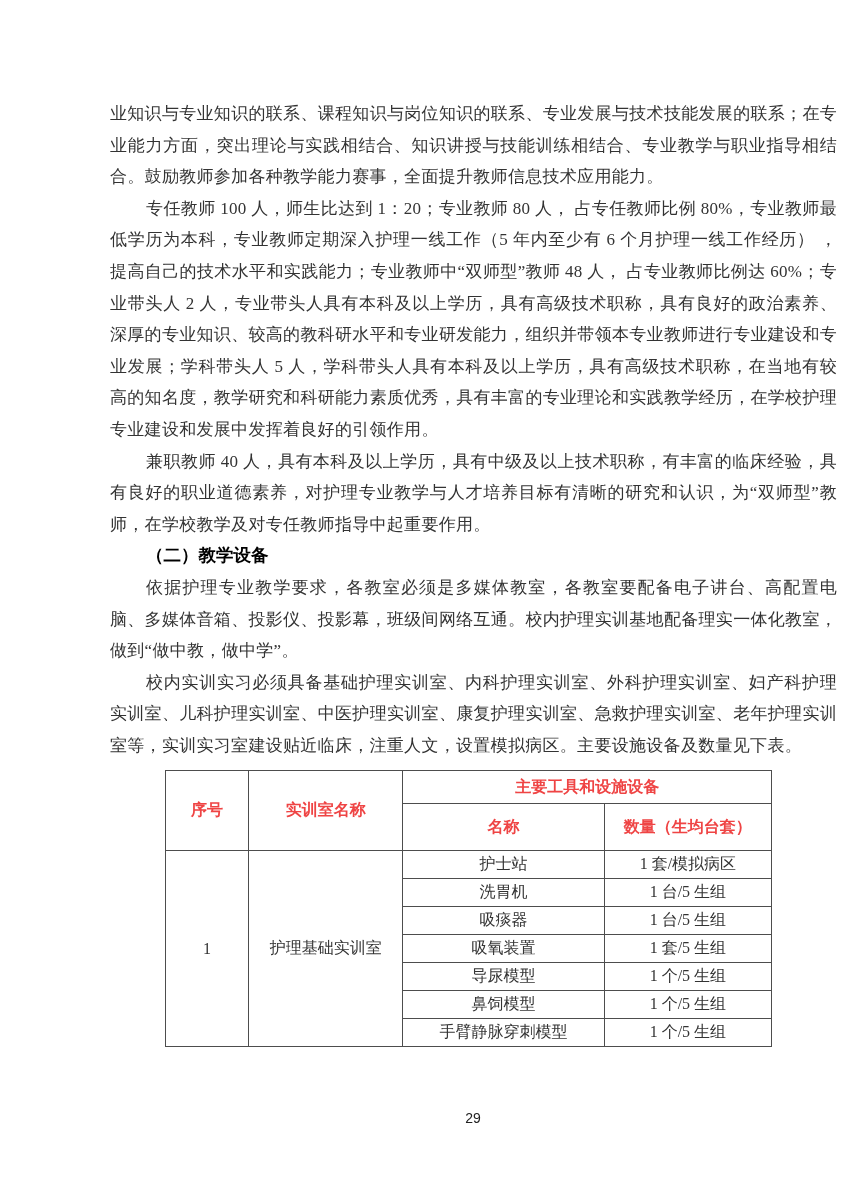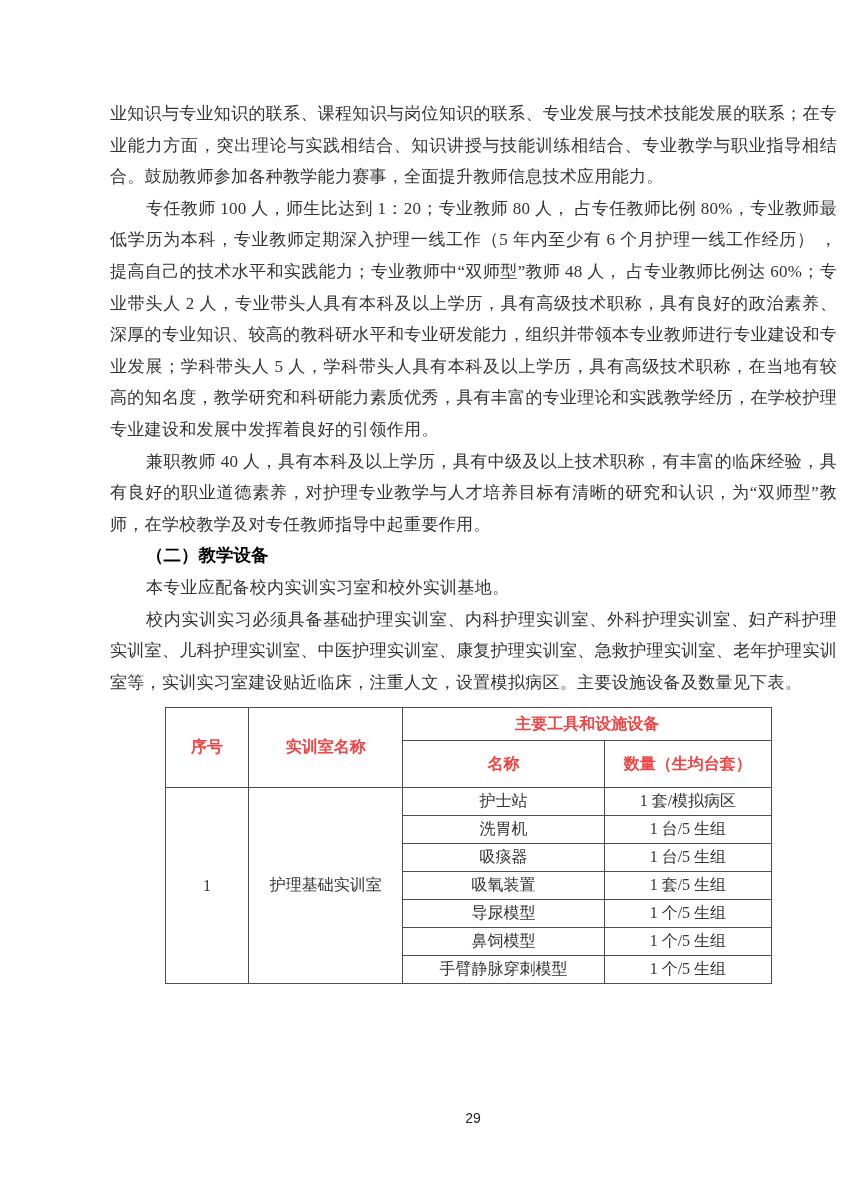--- a/index.html
+++ b/index.html
@@ -88,21 +88,21 @@
 
 <div class="page">
   <div class="content">
 
     <p class="body-par">业知识与专业知识的联系、课程知识与岗位知识的联系、专业发展与技术技能发展的联系；在专业能力方面，突出理论与实践相结合、知识讲授与技能训练相结合、专业教学与职业指导相结合。鼓励教师参加各种教学能力赛事，全面提升教师信息技术应用能力。</p>
     <p class="body-par indent">专任教师 100 人，师生比达到 1：20；专业教师 80 人， 占专任教师比例 80%，专业教师最低学历为本科，专业教师定期深入护理一线工作（5 年内至少有 6 个月护理一线工作经历） ，提高自己的技术水平和实践能力；专业教师中“双师型”教师 48 人， 占专业教师比例达 60%；专业带头人 2 人，专业带头人具有本科及以上学历，具有高级技术职称，具有良好的政治素养、深厚的专业知识、较高的教科研水平和专业研发能力，组织并带领本专业教师进行专业建设和专业发展；学科带头人 5 人，学科带头人具有本科及以上学历，具有高级技术职称，在当地有较高的知名度，教学研究和科研能力素质优秀，具有丰富的专业理论和实践教学经历，在学校护理专业建设和发展中发挥着良好的引领作用。</p>
     <p class="body-par indent">兼职教师 40 人，具有本科及以上学历，具有中级及以上技术职称，有丰富的临床经验，具有良好的职业道德素养，对护理专业教学与人才培养目标有清晰的研究和认识，为“双师型”教师，在学校教学及对专任教师指导中起重要作用。</p>
 
     <h3 class="section-heading">（二）教学设备</h3>
 
-    <p class="body-par indent">本专业应配备校内实训实习室和校外实训基地。</p>
+    <p class="body-par indent">依据护理专业教学要求，各教室必须是多媒体教室，各教室要配备电子讲台、高配置电脑、多媒体音箱、投影仪、投影幕，班级间网络互通。校内护理实训基地配备理实一体化教室，做到“做中教，做中学”。</p>
     <p class="body-par indent">校内实训实习必须具备基础护理实训室、内科护理实训室、外科护理实训室、妇产科护理实训室、儿科护理实训室、中医护理实训室、康复护理实训室、急救护理实训室、老年护理实训室等，实训实习室建设贴近临床，注重人文，设置模拟病区。主要设施设备及数量见下表。</p>
 
     <table class="equip-table">
       <colgroup>
         <col class="col-index">
         <col class="col-room">
         <col class="col-name">
         <col class="col-qty">
       </colgroup>
       <tbody>

